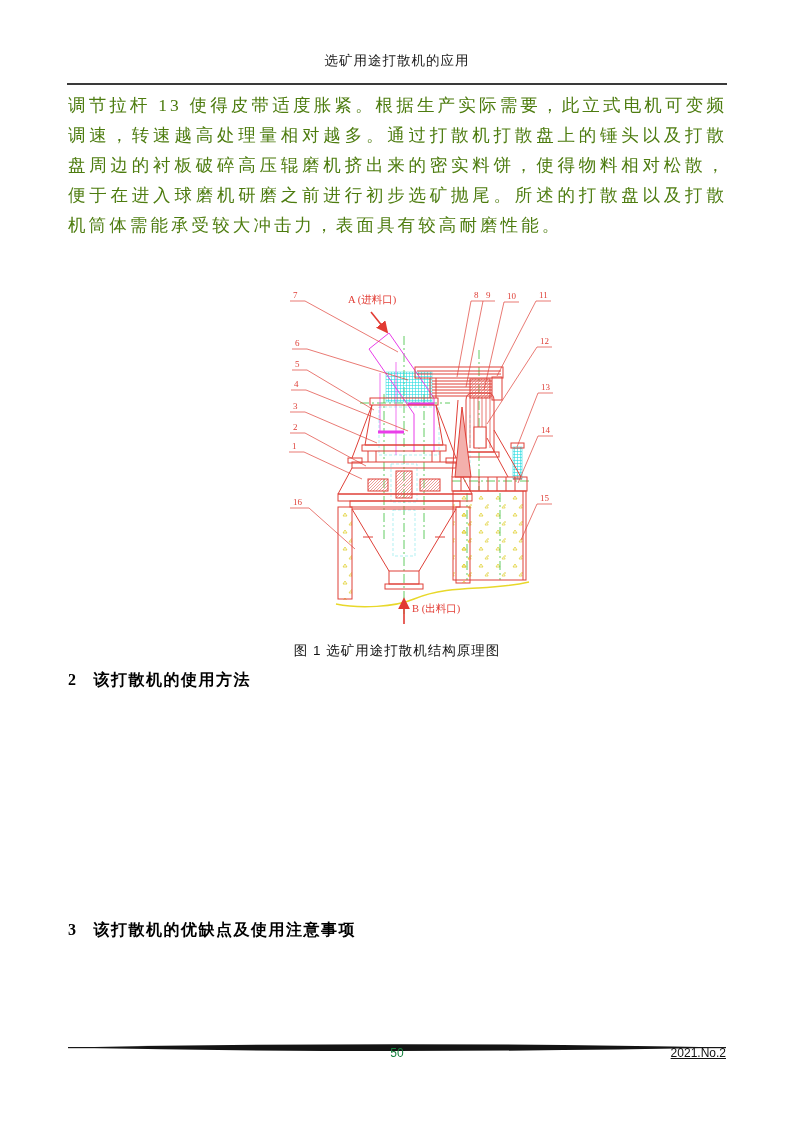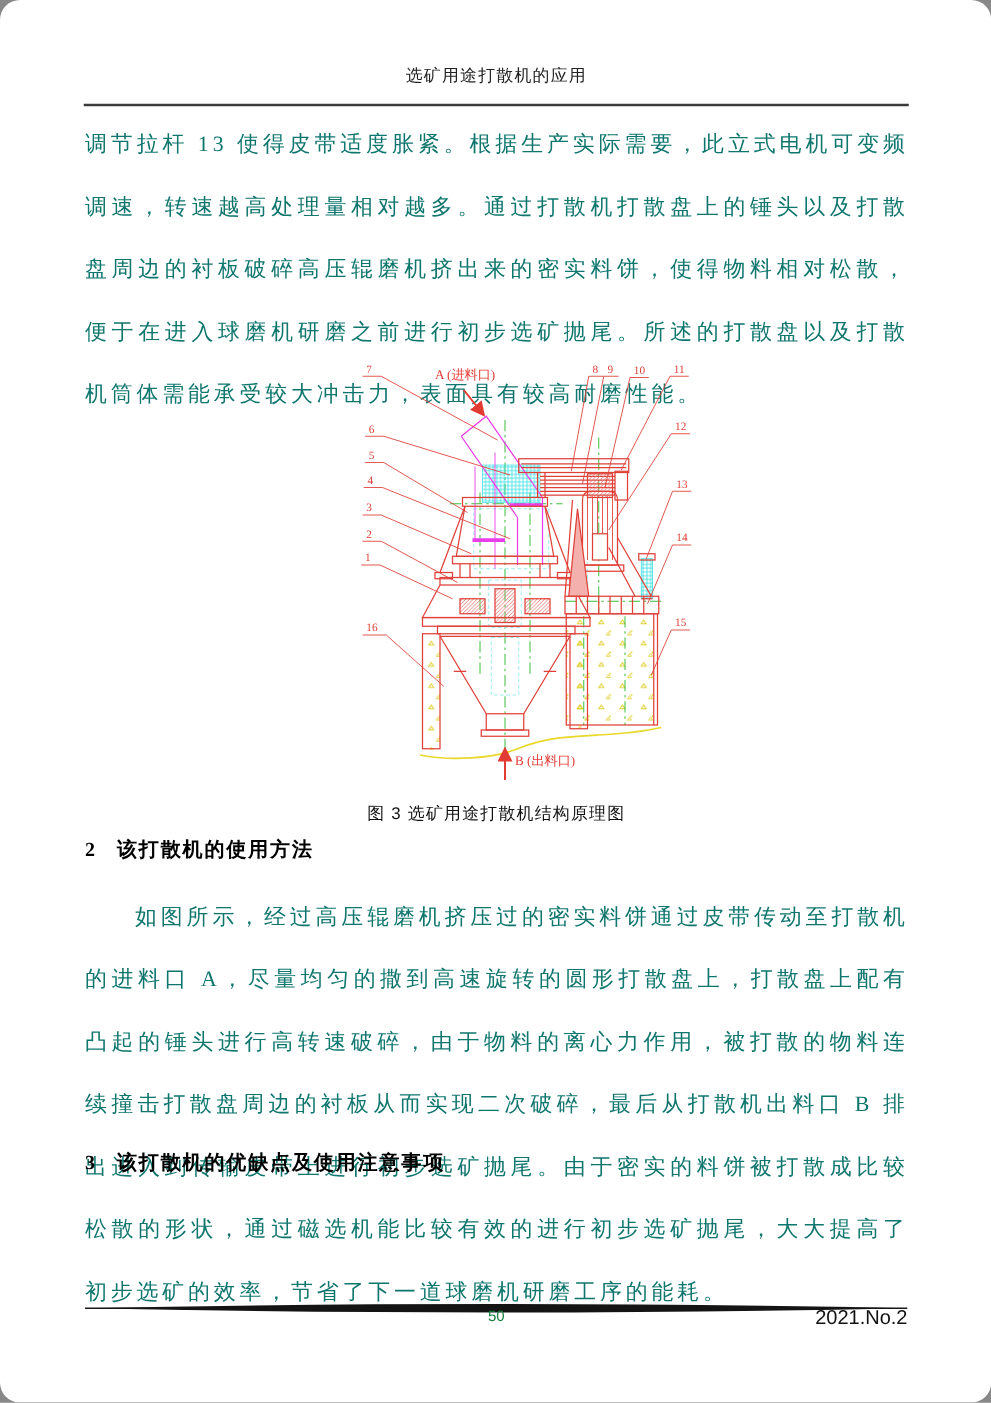--- a/index.html
+++ b/index.html
@@ -4,36 +4,35 @@
 <style>
   html,body{margin:0;padding:0;background:#888;}
   .page{
     position:relative;
     width:793px;height:1122px;
     background:#ffffff;
     margin:0 auto;
     overflow:hidden;
     font-family:"Liberation Serif", serif;
     color:#1c1c1c;
-    border-radius:16px;
   }
   .running-head{
     position:absolute;top:52px;left:68px;width:658px;
     text-align:center;font-size:13.5px;color:#222;
     letter-spacing:1px;
   }
   .head-rule{
     position:absolute;top:83px;left:67px;width:660px;height:0;
     border-top:2px solid #3a3a3a;
   }
   .body-par{
     position:absolute;left:68px;width:659px;
-    font-size:17.5px;line-height:50px;letter-spacing:3.1px;
+    font-size:17.5px;line-height:30px;letter-spacing:3.1px;
     text-align:justify;text-justify:inter-ideograph;
-    color:#0f766e;margin:0;
+    color:#4d7c0f;margin:0;
   }
   #p1{top:90px;}
   #p2{top:708px;text-indent:40px;}
   .fig-wrap{
     position:absolute;top:283px;left:280px;width:360px;height:362px;
   }
   .fig-caption{
     position:absolute;top:642px;left:68px;width:658px;
     text-align:center;
     font-family:"Liberation Sans", sans-serif;
@@ -53,21 +52,21 @@
     position:absolute;top:1038px;left:68px;width:658px;height:8px;
   }
   .footer-pageno{
     position:absolute;top:1046px;left:68px;width:658px;
     text-align:center;
     font-family:"Liberation Sans", sans-serif;font-size:12px;color:#15803d;
   }
   .footer-issue{
     position:absolute;top:1046px;left:68px;width:658px;
     text-align:right;
-    font-family:"Liberation Sans", sans-serif;font-size:16px;color:#111;
+    font-family:"Liberation Sans", sans-serif;font-size:12px;color:#111;text-decoration:underline;
   }
   svg text.callout{
     font-family:"Liberation Serif", serif;
     font-size:9px;fill:#df4038;
   }
   svg text.port{
     font-family:"Liberation Serif", serif;
     font-size:10.5px;fill:#e23b33;
   }
 </style>
@@ -231,27 +230,26 @@
 
       <g>
         <line x1="371" y1="312" x2="387" y2="332" stroke="#e23b33" stroke-width="1.6" marker-end="url(#arw)"></line>
         <text class="port" x="348" y="303">A (进料口)</text>
         <line x1="404" y1="624" x2="404" y2="599" stroke="#e23b33" stroke-width="1.6" marker-end="url(#arw)"></line>
         <text class="port" x="412" y="612">B (出料口)</text>
       </g>
     </svg>
   </div>
 
-  <div class="fig-caption">图 3  选矿用途打散机结构原理图</div>
+  <div class="fig-caption">图 1  选矿用途打散机结构原理图</div>
 
   <div class="sec-head" id="sec2">
     <span class="sec-num">2</span><span>该打散机的使用方法</span>
   </div>
 
-  <p class="body-par" id="p2">如图所示，经过高压辊磨机挤压过的密实料饼通过皮带传动至打散机的进料口 A，尽量均匀的撒到高速旋转的圆形打散盘上，打散盘上配有凸起的锤头进行高转速破碎，由于物料的离心力作用，被打散的物料连续撞击打散盘周边的衬板从而实现二次破碎，最后从打散机出料口 B 排出进入到传输皮带上进行初步选矿抛尾。由于密实的料饼被打散成比较松散的形状，通过磁选机能比较有效的进行初步选矿抛尾，大大提高了初步选矿的效率，节省了下一道球磨机研磨工序的能耗。</p>
 
   <div class="sec-head" id="sec3">
     <span class="sec-num">3</span><span>该打散机的优缺点及使用注意事项</span>
   </div>
 
   <div class="footer-bar">
     <svg width="658" height="8">
       <rect x="0" y="3" width="658" height="1.2" fill="#1a1a1a"></rect>
       <path d="M0,3.6 Q160,0.2 329,0.2 Q498,0.2 658,3.6 Q498,7 329,7 Q160,7 0,3.6 Z" fill="#141414"></path>
     </svg>

